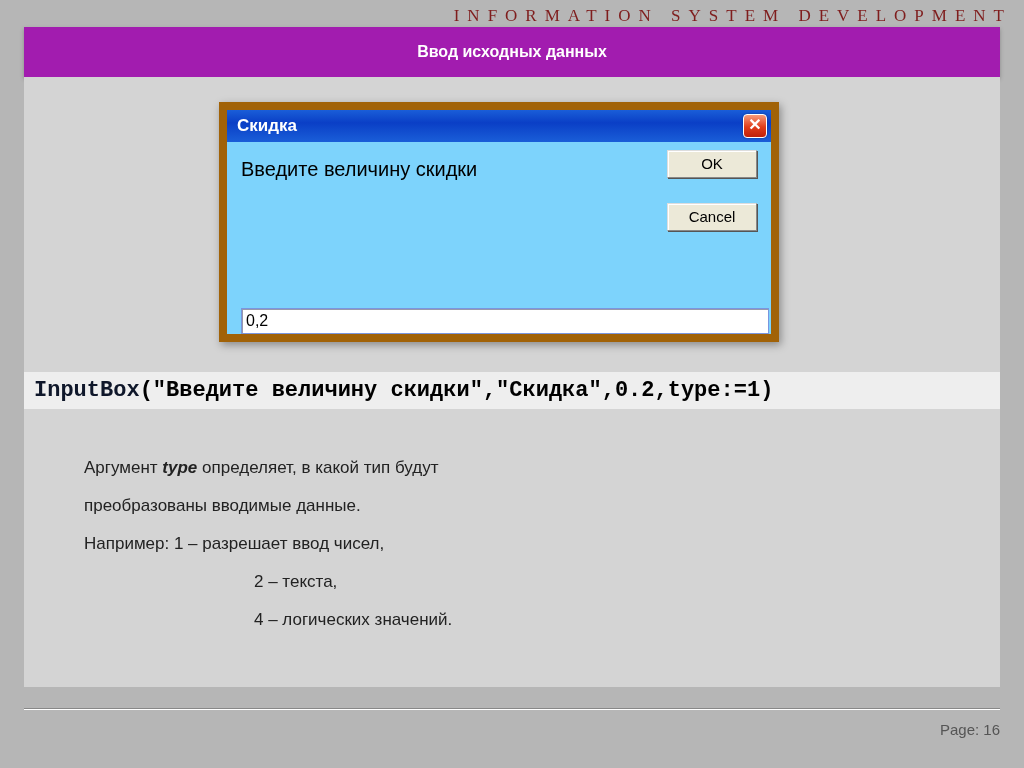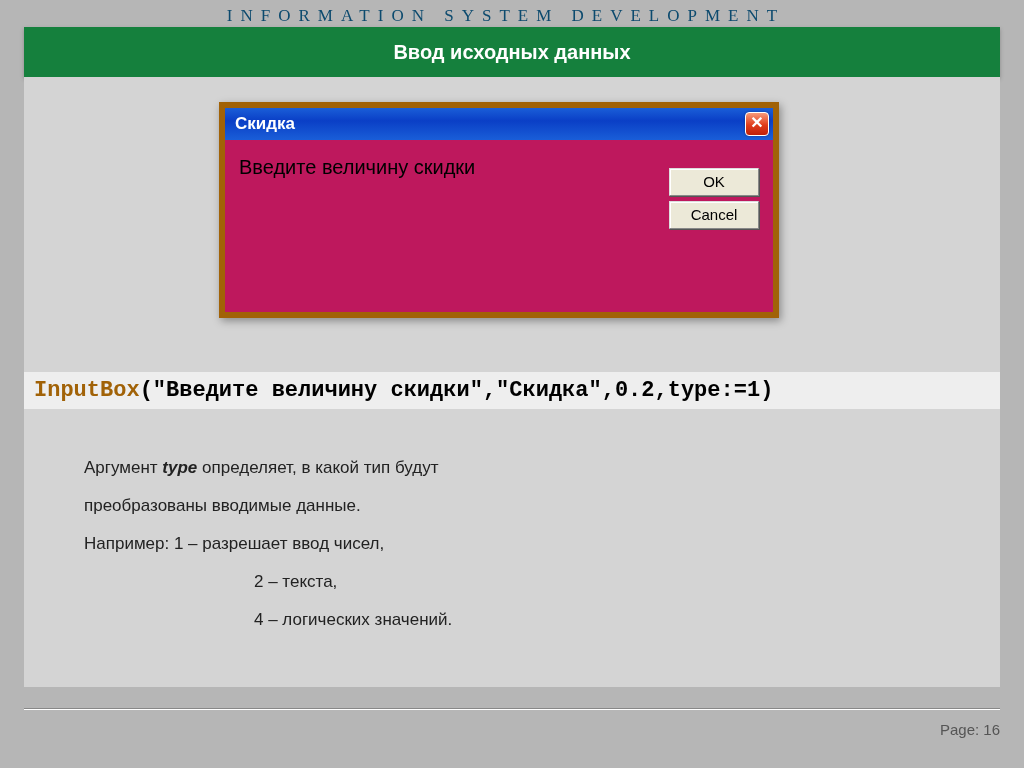--- a/index.html
+++ b/index.html
@@ -1,42 +1,42 @@
 <!DOCTYPE html>
 <html><head>
 <meta charset="utf-8">
 <style>
   * { box-sizing: border-box; margin: 0; padding: 0; }
   html, body { width: 1024px; height: 768px; overflow: hidden; font-family: Arial, sans-serif; }
   body { background: #b6b6b6; position: relative; }
 
   .topstrip {
     position: absolute; left: 0; top: 0; width: 1024px; height: 27px;
-    background: #b6b6b6; color: #0c4a6e;
+    background: #b6b6b6; color: #7f1d1d;
     font-family: "Times New Roman", serif; letter-spacing: 8px;
-    font-size: 17px; text-align: center; padding-right: 12px;
+    font-size: 17px; text-align: right; padding-right: 12px;
     line-height: 24px; padding-top: 4px;
   }
 
   .titlebar-slide {
     position: absolute; left: 24px; top: 27px; width: 976px; height: 50px;
-    background: #15803d; color: #fff; font-family: Arial, sans-serif;
-    font-weight: bold; font-size: 20px; text-align: center; line-height: 50px;
+    background: #a21caf; color: #fff; font-family: Arial, sans-serif;
+    font-weight: bold; font-size: 16px; text-align: center; line-height: 50px;
     box-shadow: 0 2px 4px rgba(0,0,0,0.25);
   }
 
   .content {
     position: absolute; left: 24px; top: 77px; width: 976px; height: 610px;
     background: #d4d4d4;
   }
 
   
   .dialog {
-    position: absolute; left: 195px; top: 25px; width: 560px; height: 216px;
-    border: 6px solid #a16207; background: #be185d;
+    position: absolute; left: 195px; top: 25px; width: 560px; height: 240px;
+    border: 8px solid #a16207; background: #7dd3fc;
     box-shadow: 2px 3px 8px rgba(0,0,0,0.35);
   }
   .dialog .dlg-title {
     height: 32px;
     background: linear-gradient(to bottom, #1a5ed8 0%, #0a3fc6 40%, #1a5ed8 100%);
     color: #fff; font-family: Tahoma, Arial, sans-serif; font-weight: bold;
     font-size: 17px; padding-left: 10px; line-height: 32px; position: relative;
   }
   .close-btn {
     position: absolute; right: 4px; top: 4px; width: 24px; height: 24px;
@@ -51,37 +51,37 @@
     position: absolute; left: 14px; top: 16px;
     font-family: Tahoma, Arial, sans-serif; font-size: 20px; color: #000;
   }
   .ok-btn, .cancel-btn {
     position: absolute; width: 90px; height: 28px;
     background: #ece9d8; border: 1px solid #888; border-top-color:#ddd; border-left-color:#ddd;
     box-shadow: 1px 1px 0 #555, inset 1px 1px 0 #fff;
     font-family: Tahoma, Arial, sans-serif; font-size: 15px; text-align: center;
     line-height: 26px; cursor: pointer;
   }
-  .ok-btn { right: 14px; top: 28px; }
+  .ok-btn { right: 14px; top: 8px; }
   .cancel-btn { right: 14px; top: 48px; margin-top: 13px; }
   .input-field {
     position: absolute; left: 14px; bottom: 14px; width: 528px; height: 26px;
     background: #fff; border: 1px solid #7a96df;
     box-shadow: inset 1px 1px 0 #99a;
     font-family: Tahoma, Arial, sans-serif; font-size: 16px;
     padding: 2px 4px;
   }
 
   .code-line {
     position: absolute; left: 0; top: 295px; width: 976px;
     background: #eeeeee; padding: 6px 10px;
     font-family: "Courier New", monospace; font-weight: bold; font-size: 22px;
     white-space: nowrap;
   }
-  .code-line .fn { color: #a16207; }
+  .code-line .fn { color: #0f172a; }
   .code-line .rest { color: #000; }
 
   .para {
     position: absolute; left: 60px; width: 860px;
     font-family: Arial, sans-serif; font-size: 17px; color: #222;
     line-height: 38px;
   }
   .para .kw { font-style: italic; font-weight: bold; }
   .p1 { top: 372px; }
   .p2 { top: 410px; }
@@ -111,20 +111,21 @@
     <div class="dlg-title">
       <span>Скидка</span>
       <div class="close-btn">
         <span>✕</span>
       </div>
     </div>
     <div class="dlg-body">
       <div class="prompt">Введите величину скидки</div>
       <div class="ok-btn">OK</div>
       <div class="cancel-btn">Cancel</div>
+      <input class="input-field" type="text" value="0,2" style="">
     </div>
   </div>
 
   <div class="code-line">
     <span class="fn">InputBox</span><span class="rest">("Введите величину скидки","Скидка",0.2,type:=1)</span>
   </div>
 
   <div class="para p1">
     <span>Аргумент </span><span class="kw">type</span><span>  определяет, в какой тип будут</span>
   </div>

